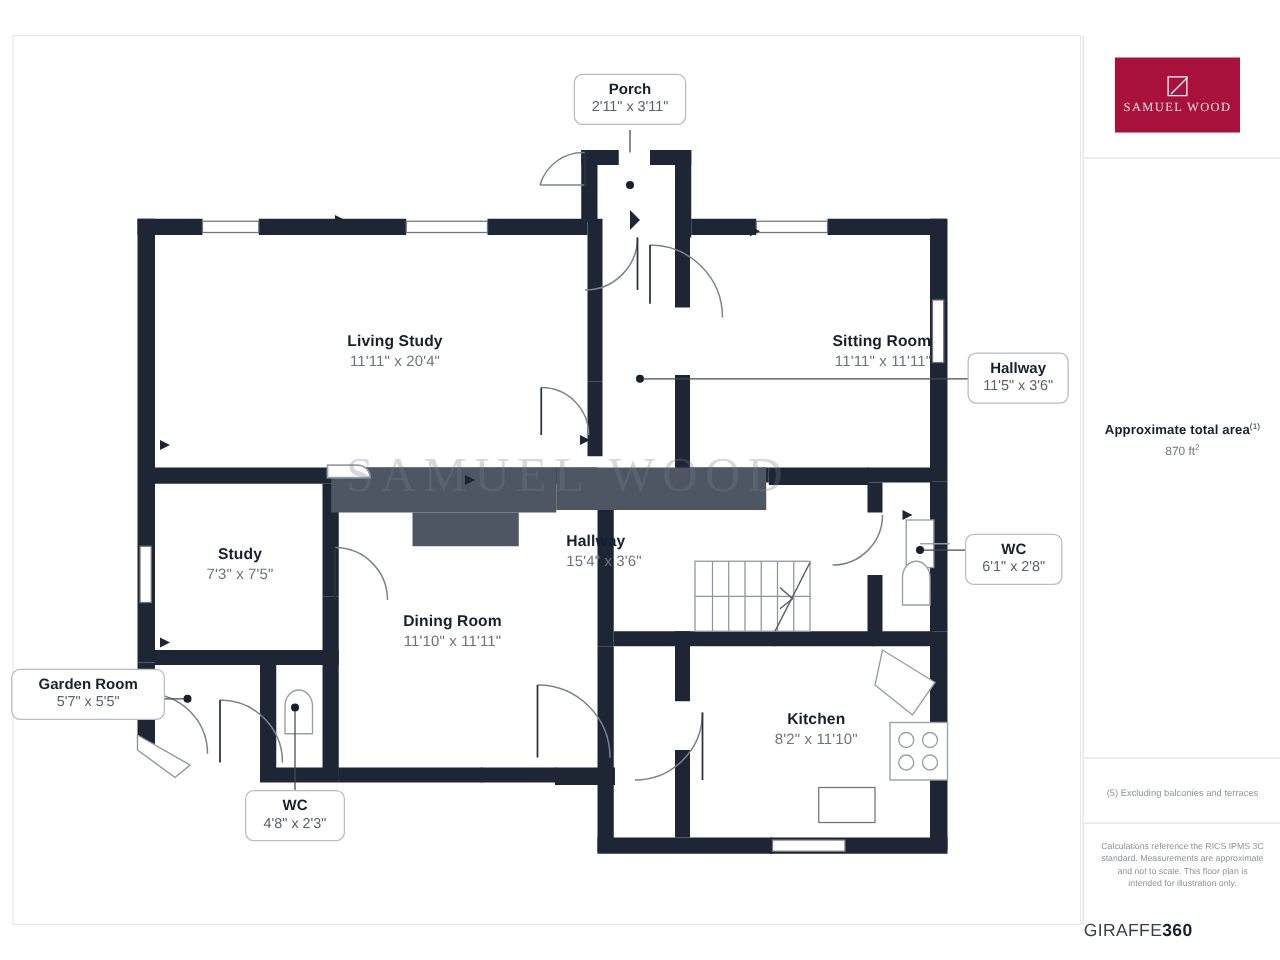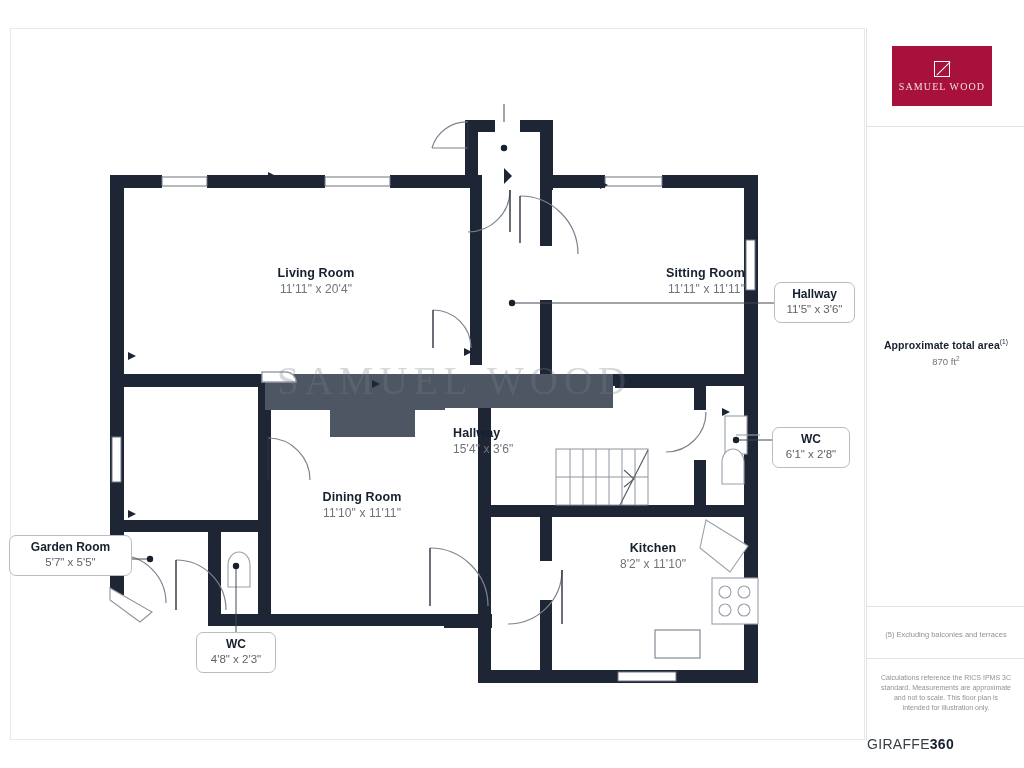--- a/index.html
+++ b/index.html
@@ -410,45 +410,53 @@
         <polygon points="128,352 136,356 128,360"></polygon>
         <polygon points="464,348 472,352 464,356"></polygon>
         <polygon points="128,510 136,514 128,518"></polygon>
         <polygon points="372,380 380,384 372,388"></polygon>
         <polygon points="504,168 512,176 504,184"></polygon>
         <polygon points="722,408 730,412 722,416"></polygon>
       </g>
     </svg>
 
     <div class="room-label" style="left:246px; top:266px; width:140px;">
-      <div class="rn">Living Room</div>
+      <div class="rn">Living Study</div>
       <div class="rd">11'11" x 20'4"</div>
     </div>
 
     <div class="room-label" style="left:605px; top:266px; width:140px;text-align:right;">
       <div class="rn">Sitting Room</div>
       <div class="rd">11'11" x 11'11"</div>
     </div>
 
+    <div class="room-label" style="left:132px; top:436px; width:120px;">
+      <div class="rn">Study</div>
+      <div class="rd">7'3" x 7'5"</div>
+    </div>
 
     <div class="room-label" style="left:292px; top:490px; width:140px;">
       <div class="rn">Dining Room</div>
       <div class="rd">11'10" x 11'11"</div>
     </div>
 
     <div class="room-label" style="left:453px; top:426px; width:132px; text-align:left;">
       <div class="rn">Hallway</div>
       <div class="rd">15'4" x 3'6"</div>
     </div>
 
-    <div class="room-label" style="left:588px; top:541px; width:130px;">
+    <div class="room-label" style="left:588px; top:568px; width:130px;">
       <div class="rn">Kitchen</div>
       <div class="rd">8'2" x 11'10"</div>
     </div>
 
+    <div class="callout" style="left:459px; top:59px; width:90px;">
+      <div class="rn">Porch</div>
+      <div class="rd">2'11" x 3'11"</div>
+    </div>
 
     <div class="callout" style="left:774px; top:282px; width:81px;">
       <div class="rn">Hallway</div>
       <div class="rd">11'5" x 3'6"</div>
     </div>
 
     <div class="callout" style="left:772px; top:427px; width:78px;">
       <div class="rn">WC</div>
       <div class="rd">6'1" x 2'8"</div>
     </div>

